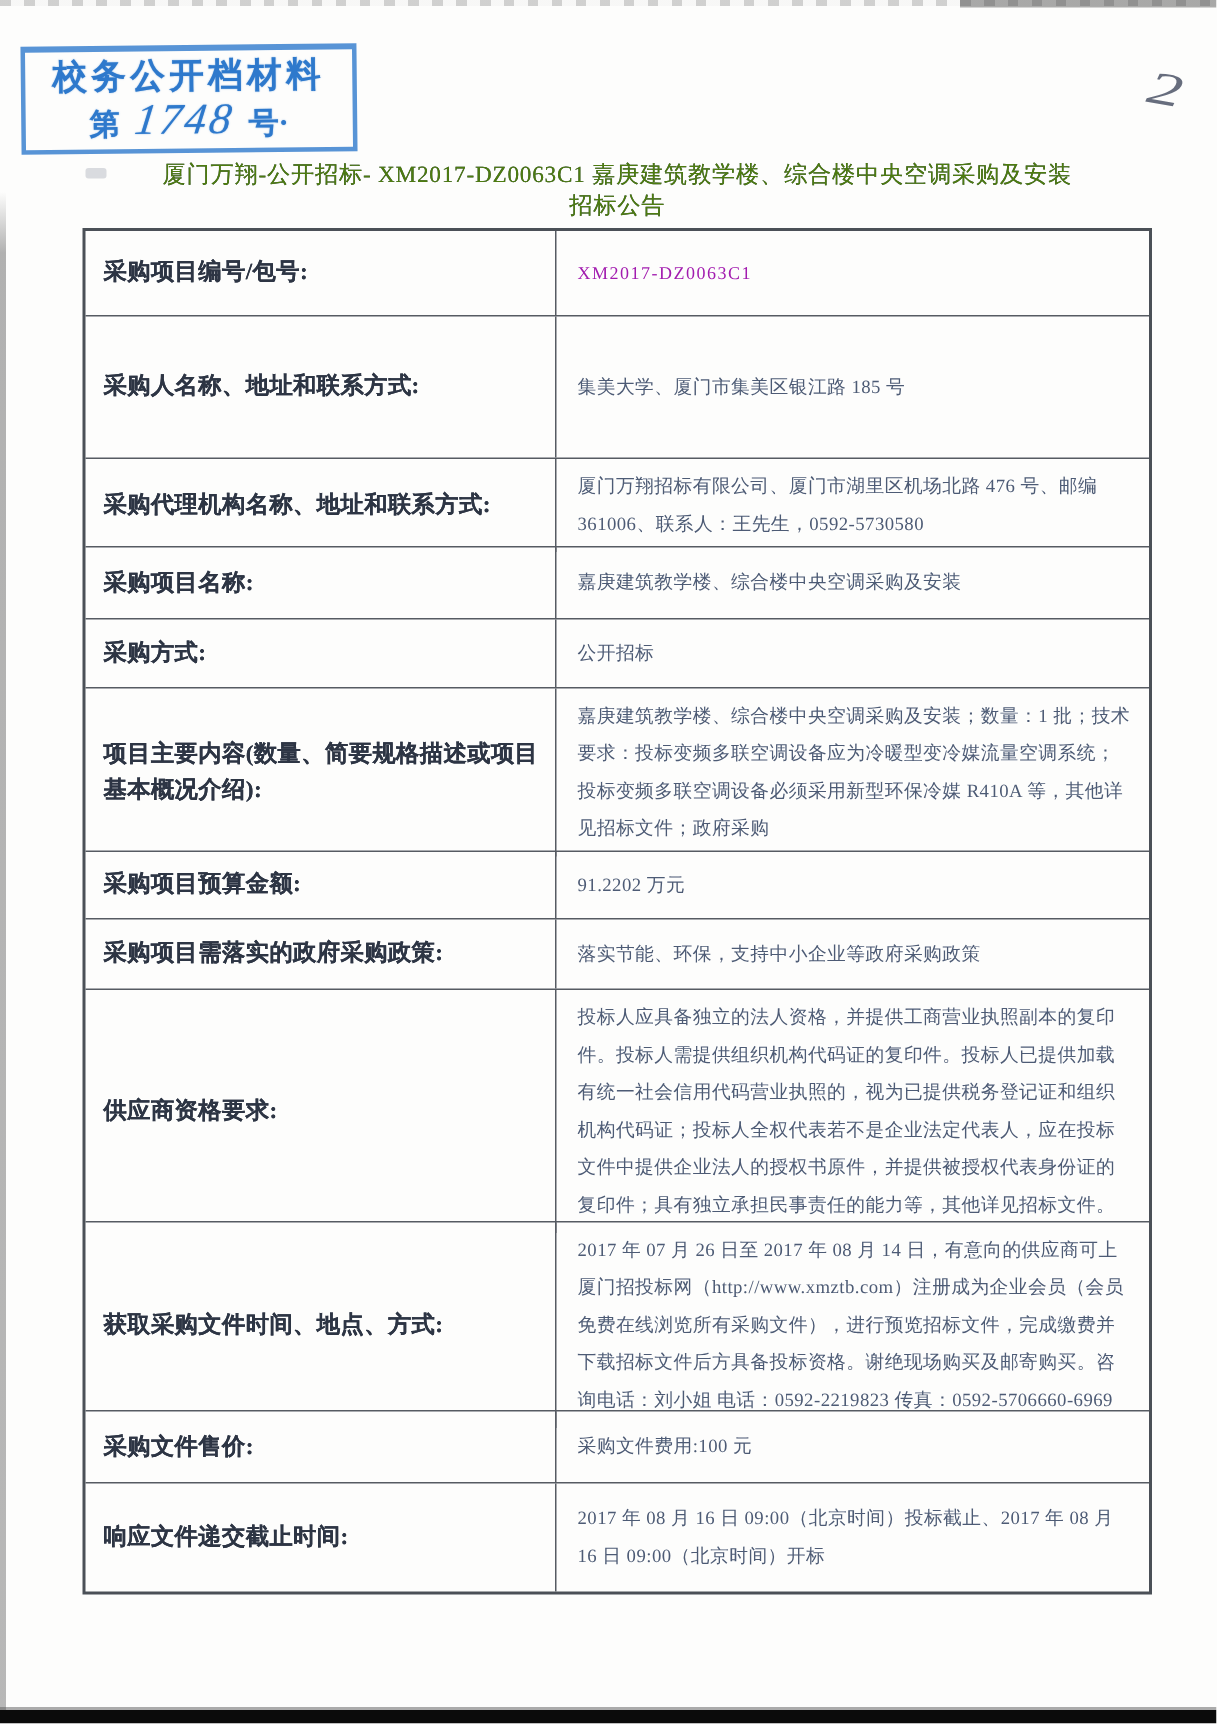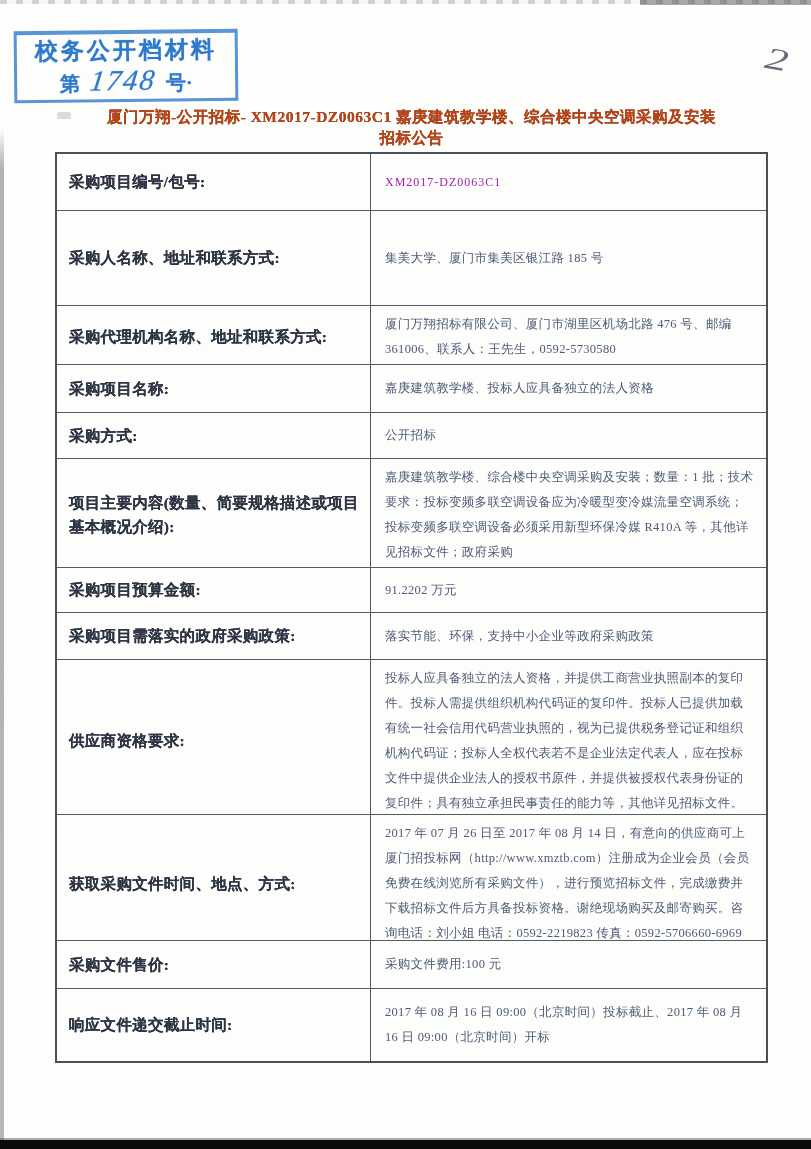--- a/index.html
+++ b/index.html
@@ -43,21 +43,21 @@
   .corner-mark{
     position:absolute;left:768px;top:42px;
     font-size:31px;font-style:italic;color:#4d5568;
     transform:rotate(10deg) scaleX(1.5);transform-origin:left top;
     opacity:.85;line-height:1;
   }
 
   
   .doc-title{
     position:absolute;left:55px;top:106px;width:713px;
-    text-align:center;color:#c2410c;font-weight:bold;
+    text-align:center;color:#4d7c0f;font-weight:normal;
     font-size:15.5px;line-height:21px;letter-spacing:.5px;
     text-shadow:0 0 .4px #333d4f;
   }
 
   
   .tender-table{
     position:absolute;left:55px;top:152px;width:713px;
     border:2px solid #4b5057;
     box-sizing:border-box;
     background:transparent;
@@ -126,21 +126,21 @@
       <div class="row">
         <div class="cell label">采购人名称、地址和联系方式:</div>
         <div class="cell value">集美大学、厦门市集美区银江路 185 号</div>
       </div>
       <div class="row">
         <div class="cell label">采购代理机构名称、地址和联系方式:</div>
         <div class="cell value">厦门万翔招标有限公司、厦门市湖里区机场北路 476 号、邮编 361006、联系人：王先生，0592-5730580</div>
       </div>
       <div class="row">
         <div class="cell label">采购项目名称:</div>
-        <div class="cell value">嘉庚建筑教学楼、投标人应具备独立的法人资格</div>
+        <div class="cell value">嘉庚建筑教学楼、综合楼中央空调采购及安装</div>
       </div>
       <div class="row">
         <div class="cell label">采购方式:</div>
         <div class="cell value">公开招标</div>
       </div>
       <div class="row">
         <div class="cell label">项目主要内容(数量、简要规格描述或项目基本概况介绍):</div>
         <div class="cell value">嘉庚建筑教学楼、综合楼中央空调采购及安装；数量：1 批；技术要求：投标变频多联空调设备应为冷暖型变冷媒流量空调系统；投标变频多联空调设备必须采用新型环保冷媒 R410A 等，其他详见招标文件；政府采购</div>
       </div>
       <div class="row">

